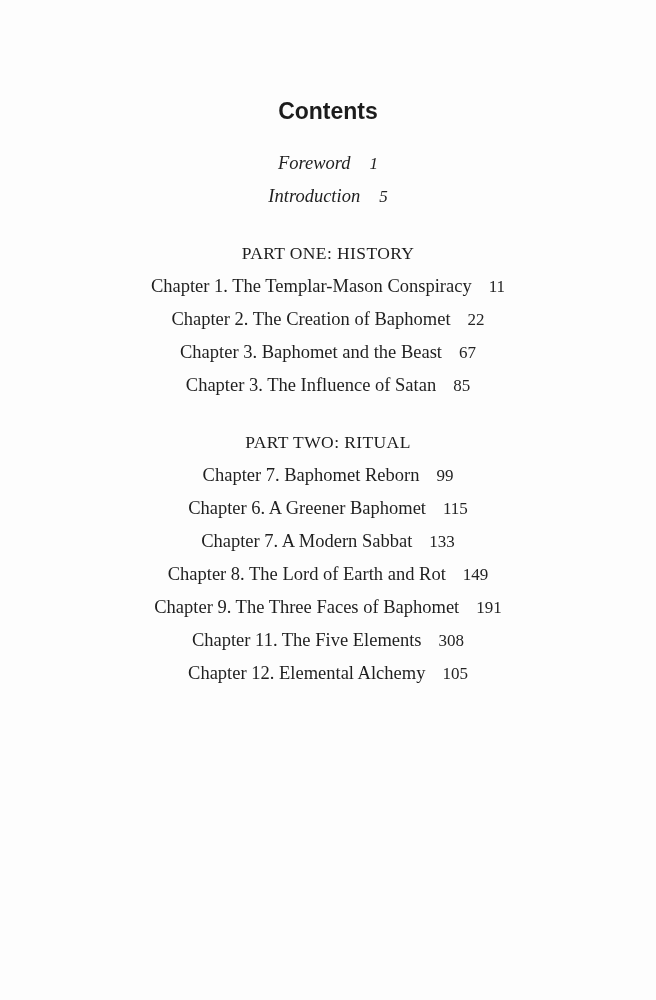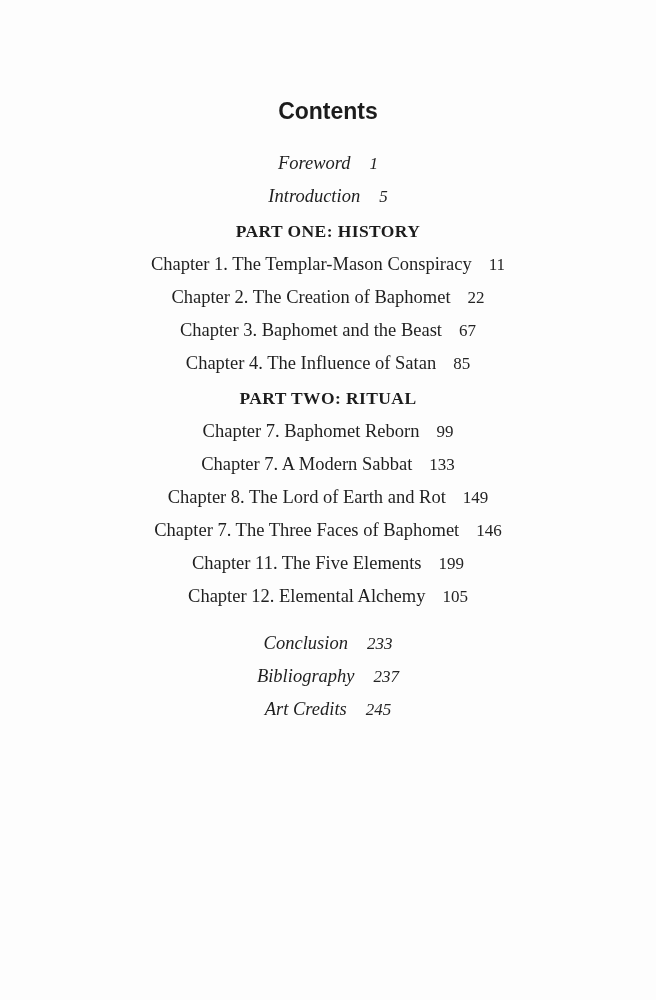--- a/index.html
+++ b/index.html
@@ -35,25 +35,25 @@
     font-size: 18.5px;
     white-space: nowrap;
   }
   .front-matter { margin-top: 22px; }
   .back-matter  { margin-top: 14px; }
   .row.italic .entry-label,
   .row.italic .entry-page {
     font-style: italic;
   }
   .part-heading {
-    margin: 2px 0 0 0;
+    margin: 24px 0 0 0;
     height: 33px;
     line-height: 33px;
     font-size: 17.5px;
-    font-weight: 700;
+    font-weight: 400;
     letter-spacing: 0.4px;
     color: #1c1c1c;
   }
   .entry-page {
     margin-left: 17px;
     font-size: 17px;
     color: #242424;
   }
   .row.italic .entry-page { margin-left: 19px; }
 </style>
@@ -78,54 +78,46 @@
     <div class="row">
       <span class="entry-label">Chapter 1. The Templar-Mason Conspiracy</span><span class="entry-page">11</span>
     </div>
     <div class="row">
       <span class="entry-label">Chapter 2. The Creation of Baphomet</span><span class="entry-page">22</span>
     </div>
     <div class="row">
       <span class="entry-label">Chapter 3. Baphomet and the Beast</span><span class="entry-page">67</span>
     </div>
     <div class="row">
-      <span class="entry-label">Chapter 4. The Influence of Satan</span><span class="entry-page">85</span>
+      <span class="entry-label">Chapter 3. The Influence of Satan</span><span class="entry-page">85</span>
     </div>
   </section>
 
   <section>
     <h2 class="part-heading">PART TWO: RITUAL</h2>
     <div class="row">
       <span class="entry-label">Chapter 7. Baphomet Reborn</span><span class="entry-page">99</span>
+    </div>
+    <div class="row">
+      <span class="entry-label">Chapter 6. A Greener Baphomet</span><span class="entry-page">115</span>
     </div>
     <div class="row">
       <span class="entry-label">Chapter 7. A Modern Sabbat</span><span class="entry-page">133</span>
     </div>
     <div class="row">
       <span class="entry-label">Chapter 8. The Lord of Earth and Rot</span><span class="entry-page">149</span>
     </div>
   </section>
 
   <section>
     <div class="row">
-      <span class="entry-label">Chapter 7. The Three Faces of Baphomet</span><span class="entry-page">146</span>
+      <span class="entry-label">Chapter 9. The Three Faces of Baphomet</span><span class="entry-page">191</span>
     </div>
     <div class="row">
-      <span class="entry-label">Chapter 11. The Five Elements</span><span class="entry-page">199</span>
+      <span class="entry-label">Chapter 11. The Five Elements</span><span class="entry-page">308</span>
     </div>
     <div class="row">
       <span class="entry-label">Chapter 12. Elemental Alchemy</span><span class="entry-page">105</span>
     </div>
   </section>
 
-  <section class="back-matter">
-    <div class="row italic">
-      <span class="entry-label">Conclusion</span><span class="entry-page">233</span>
-    </div>
-    <div class="row italic">
-      <span class="entry-label">Bibliography</span><span class="entry-page">237</span>
-    </div>
-    <div class="row italic">
-      <span class="entry-label">Art Credits</span><span class="entry-page">245</span>
-    </div>
-  </section>
 
 </main>
 
 </body></html>

